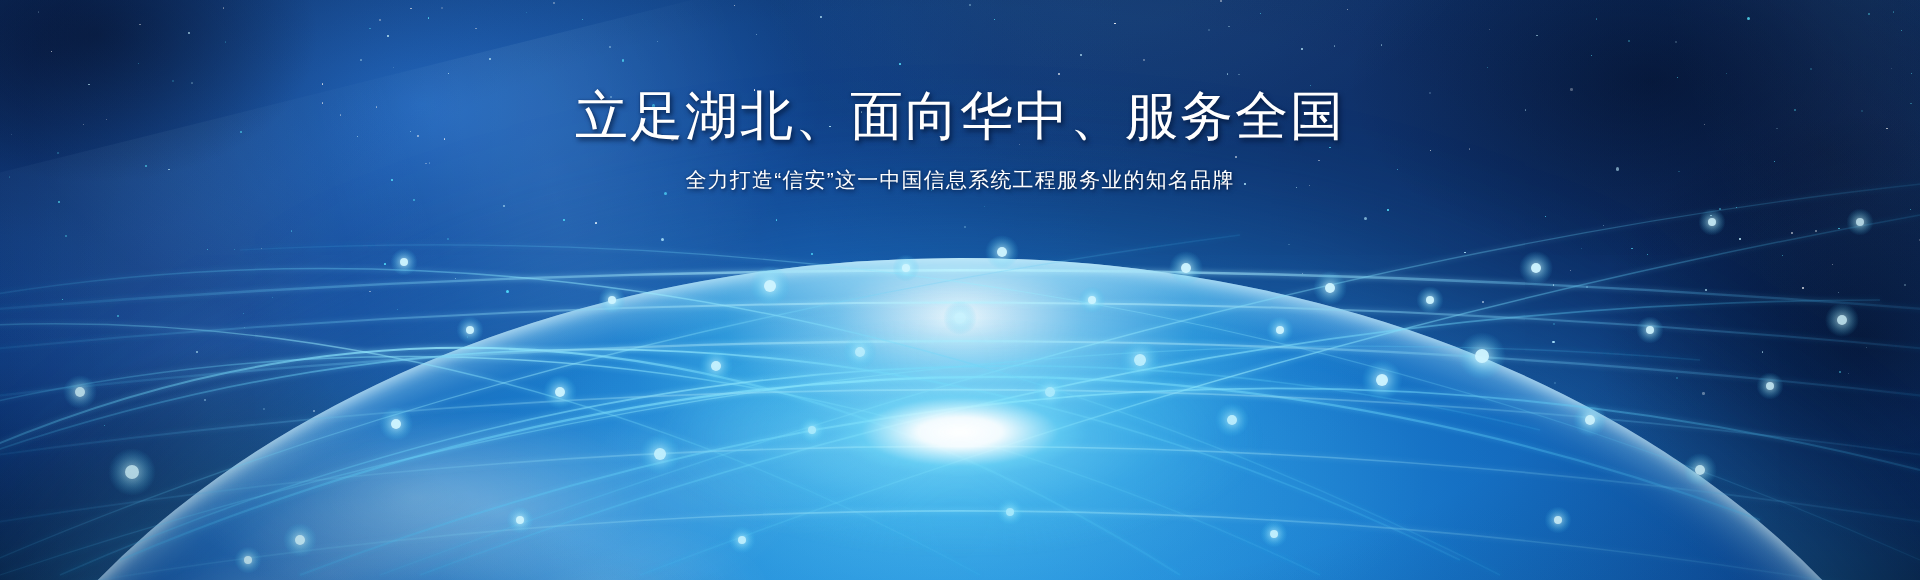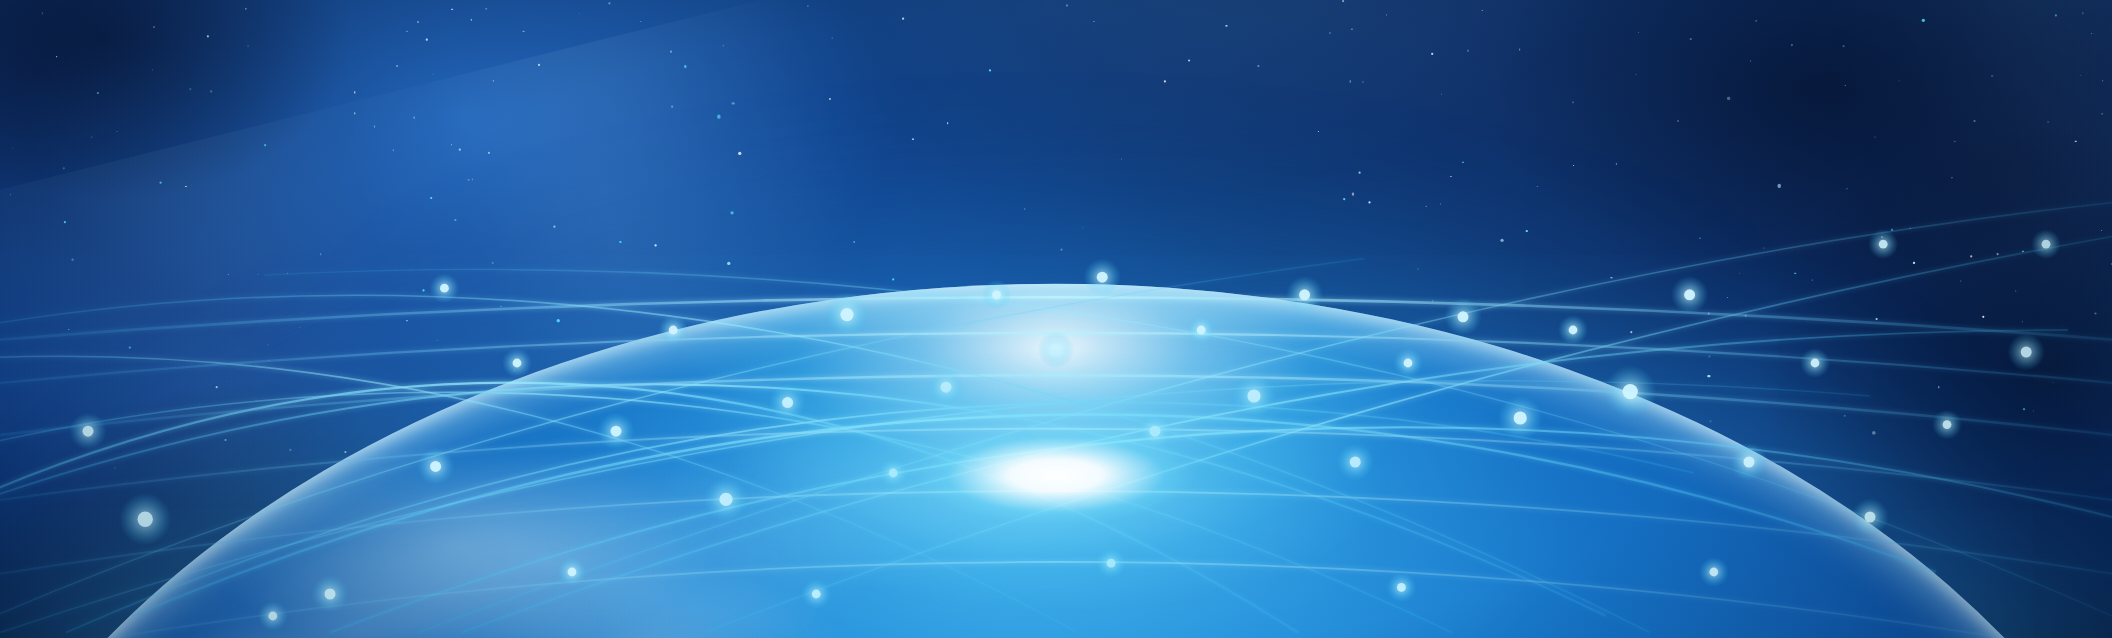--- a/index.html
+++ b/index.html
@@ -569,14 +569,18 @@
         <circle cx="1712" cy="222" r="13.6" fill="url(#nodeGlow)" opacity="0.55"></circle>
         <circle cx="1712" cy="222" r="4" fill="#cdf4ff" opacity="0.95"></circle>
       </g>
   </svg>
 
   <div class="core-glow-wide"></div>
   <div class="core-glow"></div>
 
   <div class="vignette"></div>
 
+  <div class="copy">
+    <div class="headline">立足湖北、面向华中、服务全国</div>
+    <div class="subline">全力打造“信安”这一中国信息系统工程服务业的知名品牌</div>
+  </div>
 
 </div>
 
 </body></html>

